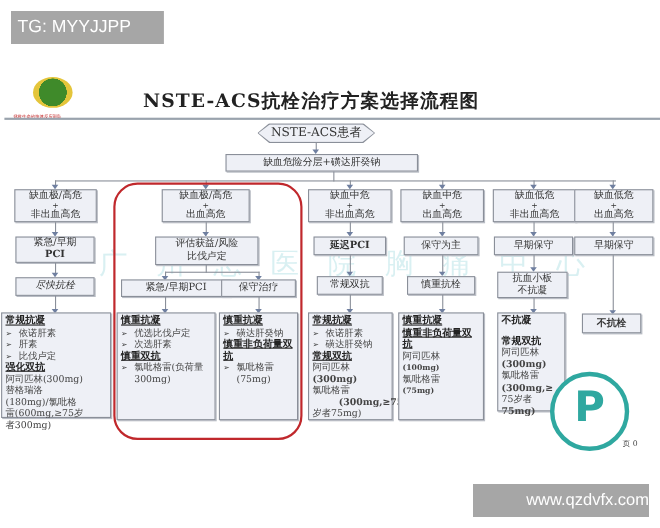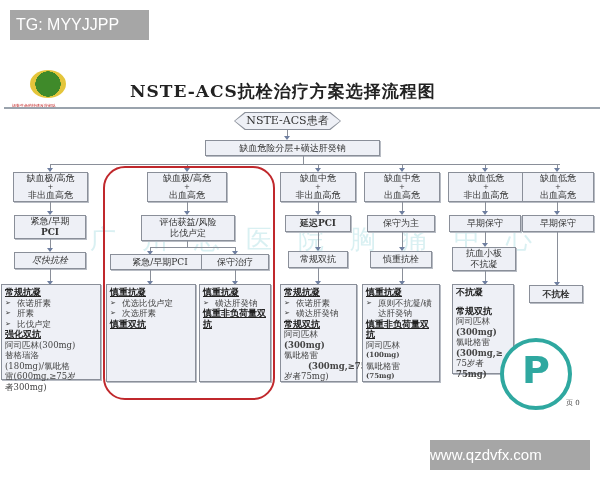--- a/index.html
+++ b/index.html
@@ -13,21 +13,21 @@
   .tg-badge {
     left: 10px; top: 10px; width: 139px; height: 30px;
     background: #a6a6a6; color: #fff;
     font-family: "Liberation Sans", "DejaVu Sans", sans-serif;
     font-size: 16px; line-height: 30px; padding-left: 6px; box-sizing: border-box;
   }
   .url-badge {
     left: 430px; top: 440px; width: 160px; height: 30px;
     background: #a6a6a6; color: #fff;
     font-family: "Liberation Sans", "DejaVu Sans", sans-serif;
-    font-size: 15px; line-height: 30px; text-align: left;
+    font-size: 15px; line-height: 30px; text-align: right;
   }
   .logo {
     left: 30px; top: 70px; width: 36px; height: 28px; border-radius: 50%;
     background: radial-gradient(circle at 50% 50%, #3f8a2a 0 55%, #e4c53b 56% 100%);
   }
   .logo-caption {
     left: 12px; top: 103px; width: 84px; font-size: 4px; color: #c02020;
     font-family: "DejaVu Sans", sans-serif; white-space: nowrap; overflow: hidden;
   }
   .title {
@@ -186,25 +186,27 @@
 </div>
 <div class="line" style="left:150px;top:270px;width:1px;height:13px;"></div>
 <div class="arrow" style="left:147px;top:281px;"></div>
 <div class="line" style="left:235px;top:270px;width:1px;height:13px;"></div>
 <div class="arrow" style="left:232px;top:281px;"></div>
 <div class="detail" style="left:106px;top:284px;width:90px;height:98px;">
   <div class="h">慎重抗凝</div>
   <div class="b">优选比伐卢定</div>
   <div class="b">次选肝素</div>
   <div class="h">慎重双抗</div>
+  <div class="b">氯吡格雷(负荷量300mg)</div>
 </div>
 <div class="detail" style="left:199px;top:284px;width:72px;height:98px;">
   <div class="h">慎重抗凝</div>
   <div class="b">磺达肝癸钠</div>
   <div class="h">慎重非负荷量双抗</div>
+  <div class="b">氯吡格雷(75mg)</div>
 </div>
 
 <div class="box" style="left:280px;top:172px;width:76px;height:30px;">
   <span>缺血中危</span>
   <span style="font-size:7px;line-height:6px;">+</span>
   <span>非出血高危</span>
 </div>
 <div class="line" style="left:318px;top:202px;width:1px;height:12px;"></div>
 <div class="arrow" style="left:315px;top:211px;"></div>
 <div class="box" style="left:285px;top:215px;width:66px;height:17px;">
@@ -241,21 +243,20 @@
 </div>
 <div class="line" style="left:402px;top:232px;width:1px;height:18px;"></div>
 <div class="arrow" style="left:399px;top:247px;"></div>
 <div class="box" style="left:370px;top:251px;width:62px;height:17px;">
   <span>慎重抗栓</span>
 </div>
 <div class="line" style="left:402px;top:268px;width:1px;height:15px;"></div>
 <div class="arrow" style="left:399px;top:281px;"></div>
 <div class="detail" style="left:362px;top:284px;width:78px;height:98px;">
   <div class="h">慎重抗凝</div>
-  <div class="b">原则不抗凝/磺达肝癸钠</div>
   <div class="h">慎重非负荷量双抗</div>
   <div class="p">阿司匹林</div>
   <div class="p sm">(100mg)</div>
   <div class="p">氯吡格雷</div>
   <div class="p sm">(75mg)</div>
 </div>
 
 <div class="box" style="left:448px;top:172px;width:76px;height:30px;">
   <span>缺血低危</span>
   <span style="font-size:7px;line-height:6px;">+</span>

